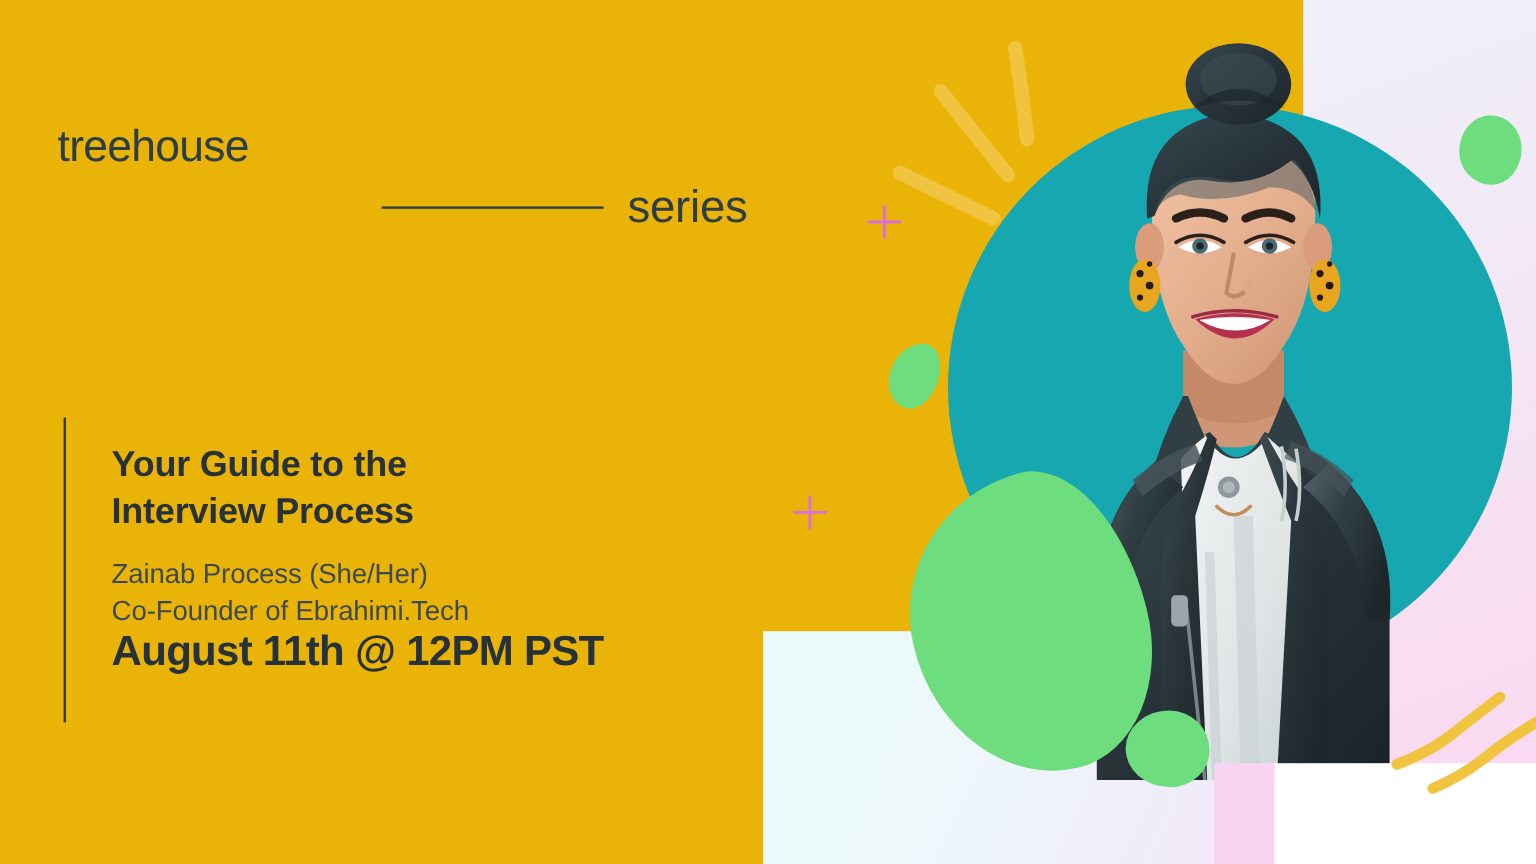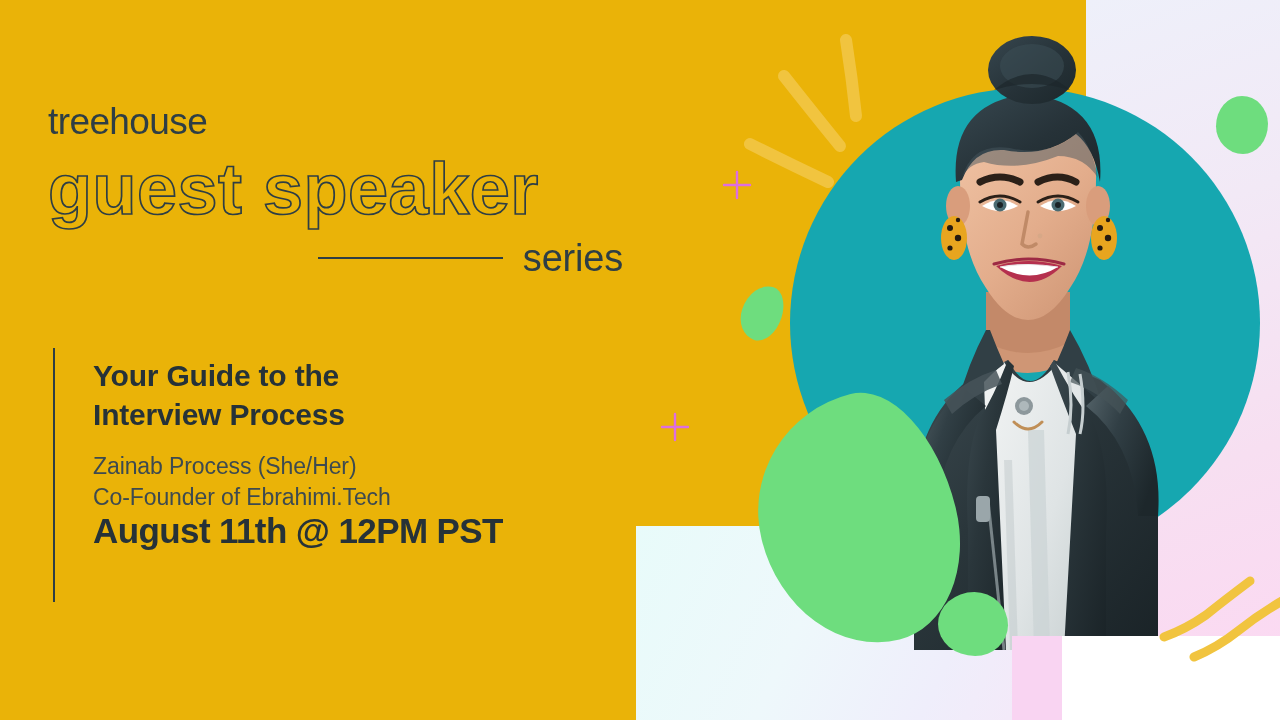--- a/index.html
+++ b/index.html
@@ -141,21 +141,21 @@
     border-left:2px solid #2e3e45;
     padding-left:38px;
     display:flex; flex-direction:column;
   }
   #talk-title {
     font-size:30px;
     font-weight:700;
     line-height:1.30;
     color:#263238;
     letter-spacing:-0.2px;
-    margin-top:8px;
+    margin-top:20px;
     white-space:pre-line;
   }
   #speaker-name {
     margin-top:17px;
     font-size:23px;
     font-weight:400;
     line-height:1.33;
     color:#3d4a50;
     letter-spacing:-0.1px;
   }
@@ -327,21 +327,20 @@
     </svg>
   </div>
   <div class="plus" id="plus-mid">
     <svg width="30" height="30" viewBox="0 0 30 30" xmlns="http://www.w3.org/2000/svg">
       <path d="M15 2 L15 28 M2 15 L28 15" stroke="#dd6ee0" stroke-width="2.4" stroke-linecap="round"></path>
     </svg>
   </div>
 
   <div id="brandblock">
     <div id="wordmark">treehouse</div>
-    <div id="headline-outline">guest speaker</div>
     <div id="series-row">
       <div id="series-rule"></div>
       <div id="series-label">series</div>
     </div>
   </div>
 
   <div id="details">
     <div id="talk-title">Your Guide to the
 Interview Process</div>
     <div id="speaker-name">Zainab Process (She/Her)</div>

